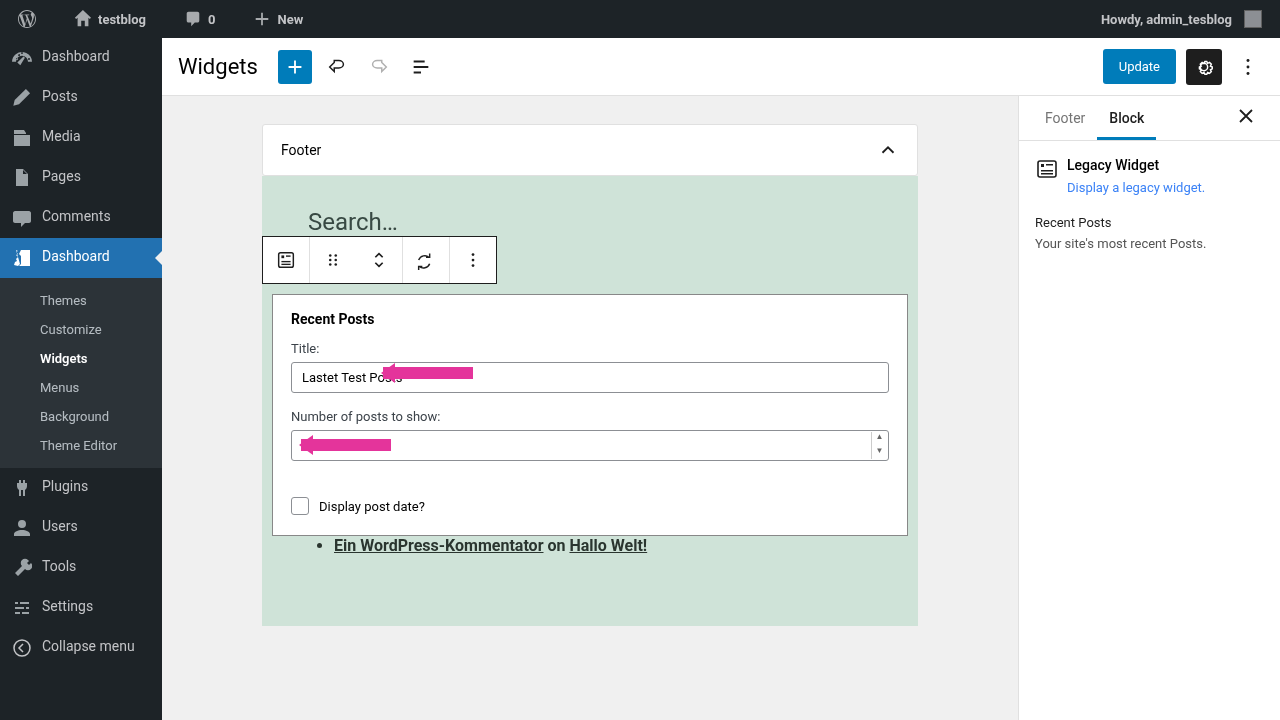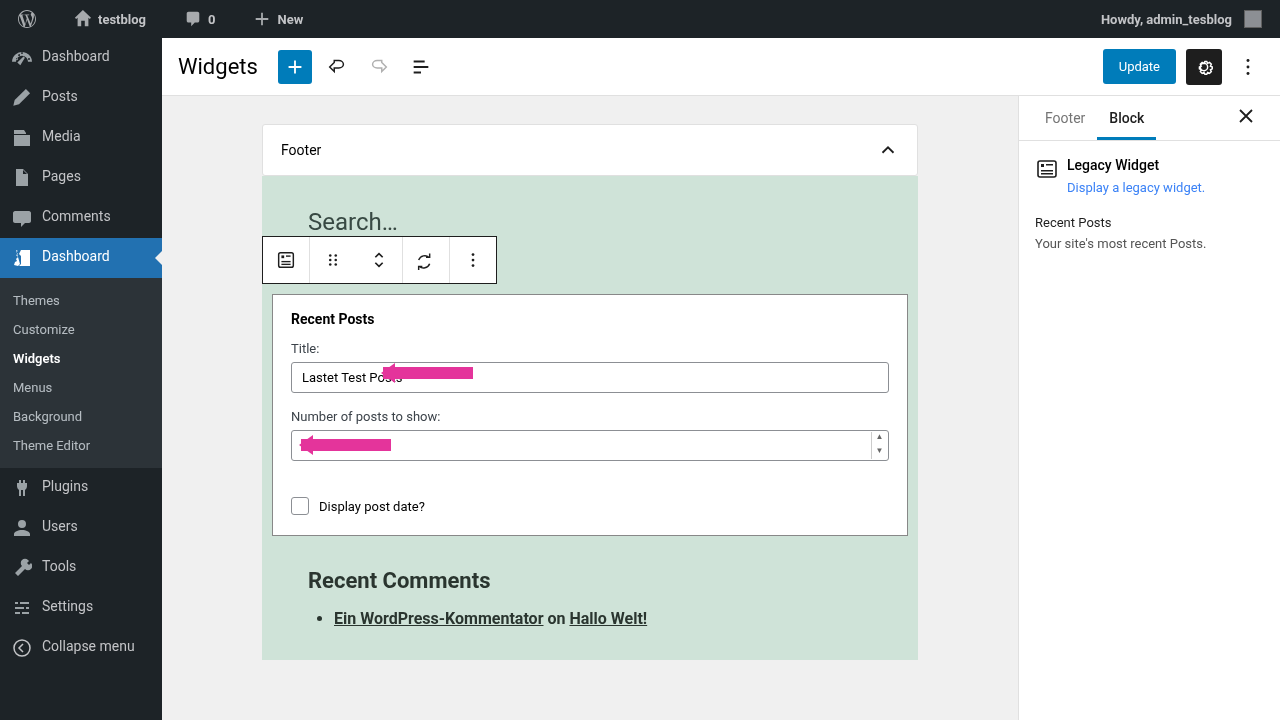--- a/index.html
+++ b/index.html
@@ -13,21 +13,21 @@
 
 .layout { display: flex; height: calc(100% - 38px); }
 
 .sidebar { width: 162px; background: #1d2327; color: #c3c4c7; font-size: 14px; position: relative; }
 .menu-item { display: flex; align-items: flex-start; gap: 10px; padding: 10px 12px; cursor: pointer; }
 .menu-item.active { background: #2271b1; color: #fff; position: relative; }
 .menu-item.active::after { content: ""; position: absolute; right: -1px; top: 50%; transform: translateY(-50%); border: 8px solid transparent; border-right-color: #f0f0f0; }
 .menu-item svg { width: 20px; height: 20px; fill: rgba(240,246,252,.6); flex-shrink: 0; }
 .menu-item.active svg { fill: #fff; }
 .submenu { background: #2c3338; padding: 8px 0; }
-.submenu-item { padding: 7px 12px 7px 13px; font-size: 13px; color: rgba(240,246,252,.7); cursor: pointer; }
+.submenu-item { padding: 7px 12px 7px 40px; font-size: 13px; color: rgba(240,246,252,.7); cursor: pointer; }
 .submenu-item.current { color: #fff; font-weight: 600; }
 
 .main { flex: 1; display: flex; flex-direction: column; background: #fff; position: relative; }
 
 .editor-header { height: 58px; border-bottom: 1px solid #e0e0e0; display: flex; align-items: center; padding: 0 16px; gap: 8px; }
 .editor-title { font-size: 22px; margin-right: 12px; }
 .sq-btn { width: 34px; height: 34px; display: flex; align-items: center; justify-content: center; border-radius: 3px; cursor: pointer; }
 .add-btn { background: #007cba; color: #fff; }
 .add-btn svg { fill: #fff; width: 22px; height: 22px; }
 .tbtn svg { width: 22px; height: 22px; fill: #1e1e1e; }
@@ -326,21 +326,20 @@
                     <div class="arrow-body"></div>
                     <div class="arrow-head"></div>
                   </div>
 
                 <div class="chk-row">
                   <div class="chk"></div>
                   <span style="font-size:13px;">Display post date?</span>
                 </div>
               </div>
 
-              <div class="rc-heading">Recent Comments</div>
               <ul class="rc-list">
                 <li><a href="#">Ein WordPress-Kommentator</a><span> on </span><a href="#">Hallo Welt!</a></li>
               </ul>
             </div>
           </div>
         </div>
       </div>
 
       <div class="inspector">
         <div class="insp-tabs">

